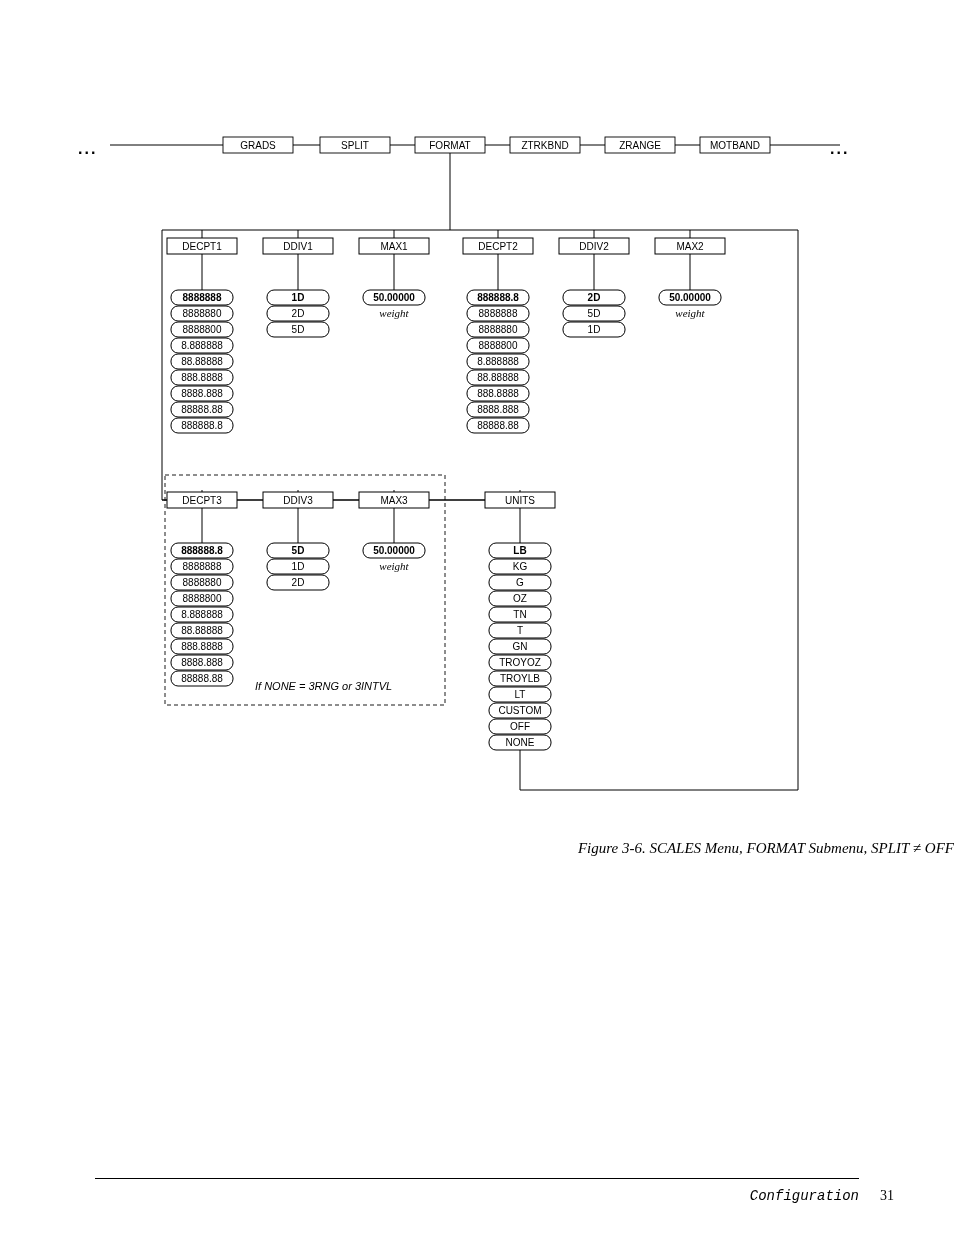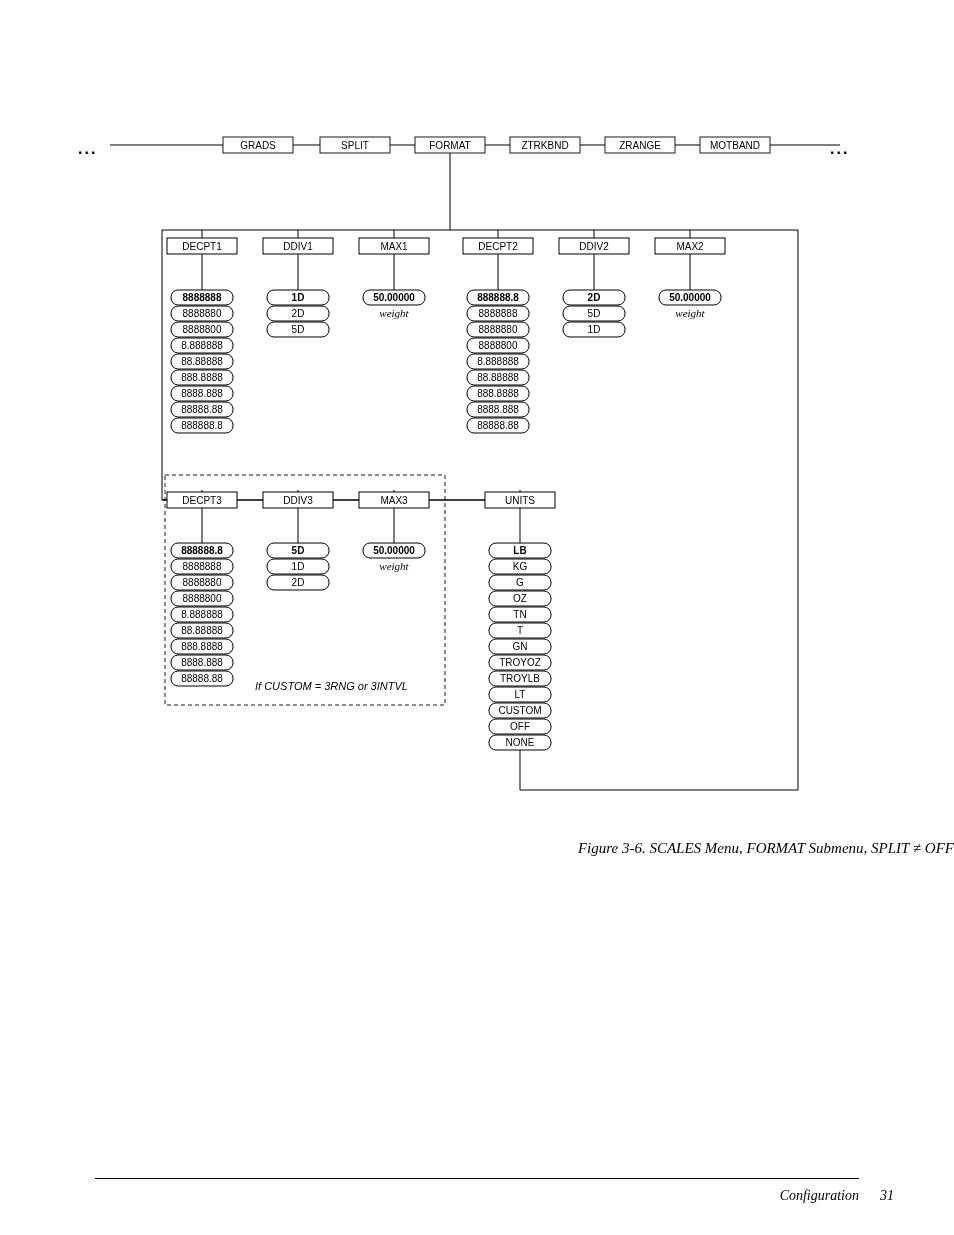--- a/index.html
+++ b/index.html
@@ -46,31 +46,30 @@
     position: absolute;
     left: 95px;
     right: 95px;
     top: 1178px;
     border-top: 1px solid #000;
   }
   .footer-text {
     position: absolute;
     right: 95px;
     top: 1188px;
-    font-family: Liberation Serif, serif;
+    font-family: Liberation Mono, monospace;
     font-style: italic;
     font-size: 14px;
   }
   .footer-num {
     position: absolute;
     right: 60px;
     top: 1188px;
     font-family: "Times New Roman", serif;
     font-size: 14px;
-    font-style: italic;
   }
   .dots {
     position: absolute;
     font-size: 16px;
     font-weight: bold;
     letter-spacing: 2px;
   }
   .note {
     position: absolute;
     font-style: italic;
@@ -312,20 +311,20 @@
         <text class="node-text" x="410" y="591">CUSTOM</text>
       <rect x="379" y="599" width="62" height="15" rx="7" fill="#fff" stroke="#000"></rect>
         <text class="node-text" x="410" y="607">OFF</text>
       <rect x="379" y="615" width="62" height="15" rx="7" fill="#fff" stroke="#000"></rect>
         <text class="node-text" x="410" y="623">NONE</text>
     </g>
 
     <line x1="410" y1="630" x2="410" y2="670" stroke="#000"></line>
   </svg>
 
-  <div class="note" style="left:255px; top:680px;">If CUSTOM = 3RNG or 3INTVL</div>
+  <div class="note" style="left:255px; top:680px;">If NONE = 3RNG or 3INTVL</div>
 
   <div class="caption">Figure 3-6. SCALES Menu, FORMAT Submenu, SPLIT ≠ OFF</div>
 
   <div class="footer-sep"></div>
   <div class="footer-text">Configuration</div>
   <div class="footer-num">31</div>
 </div>
 
 </body></html>

